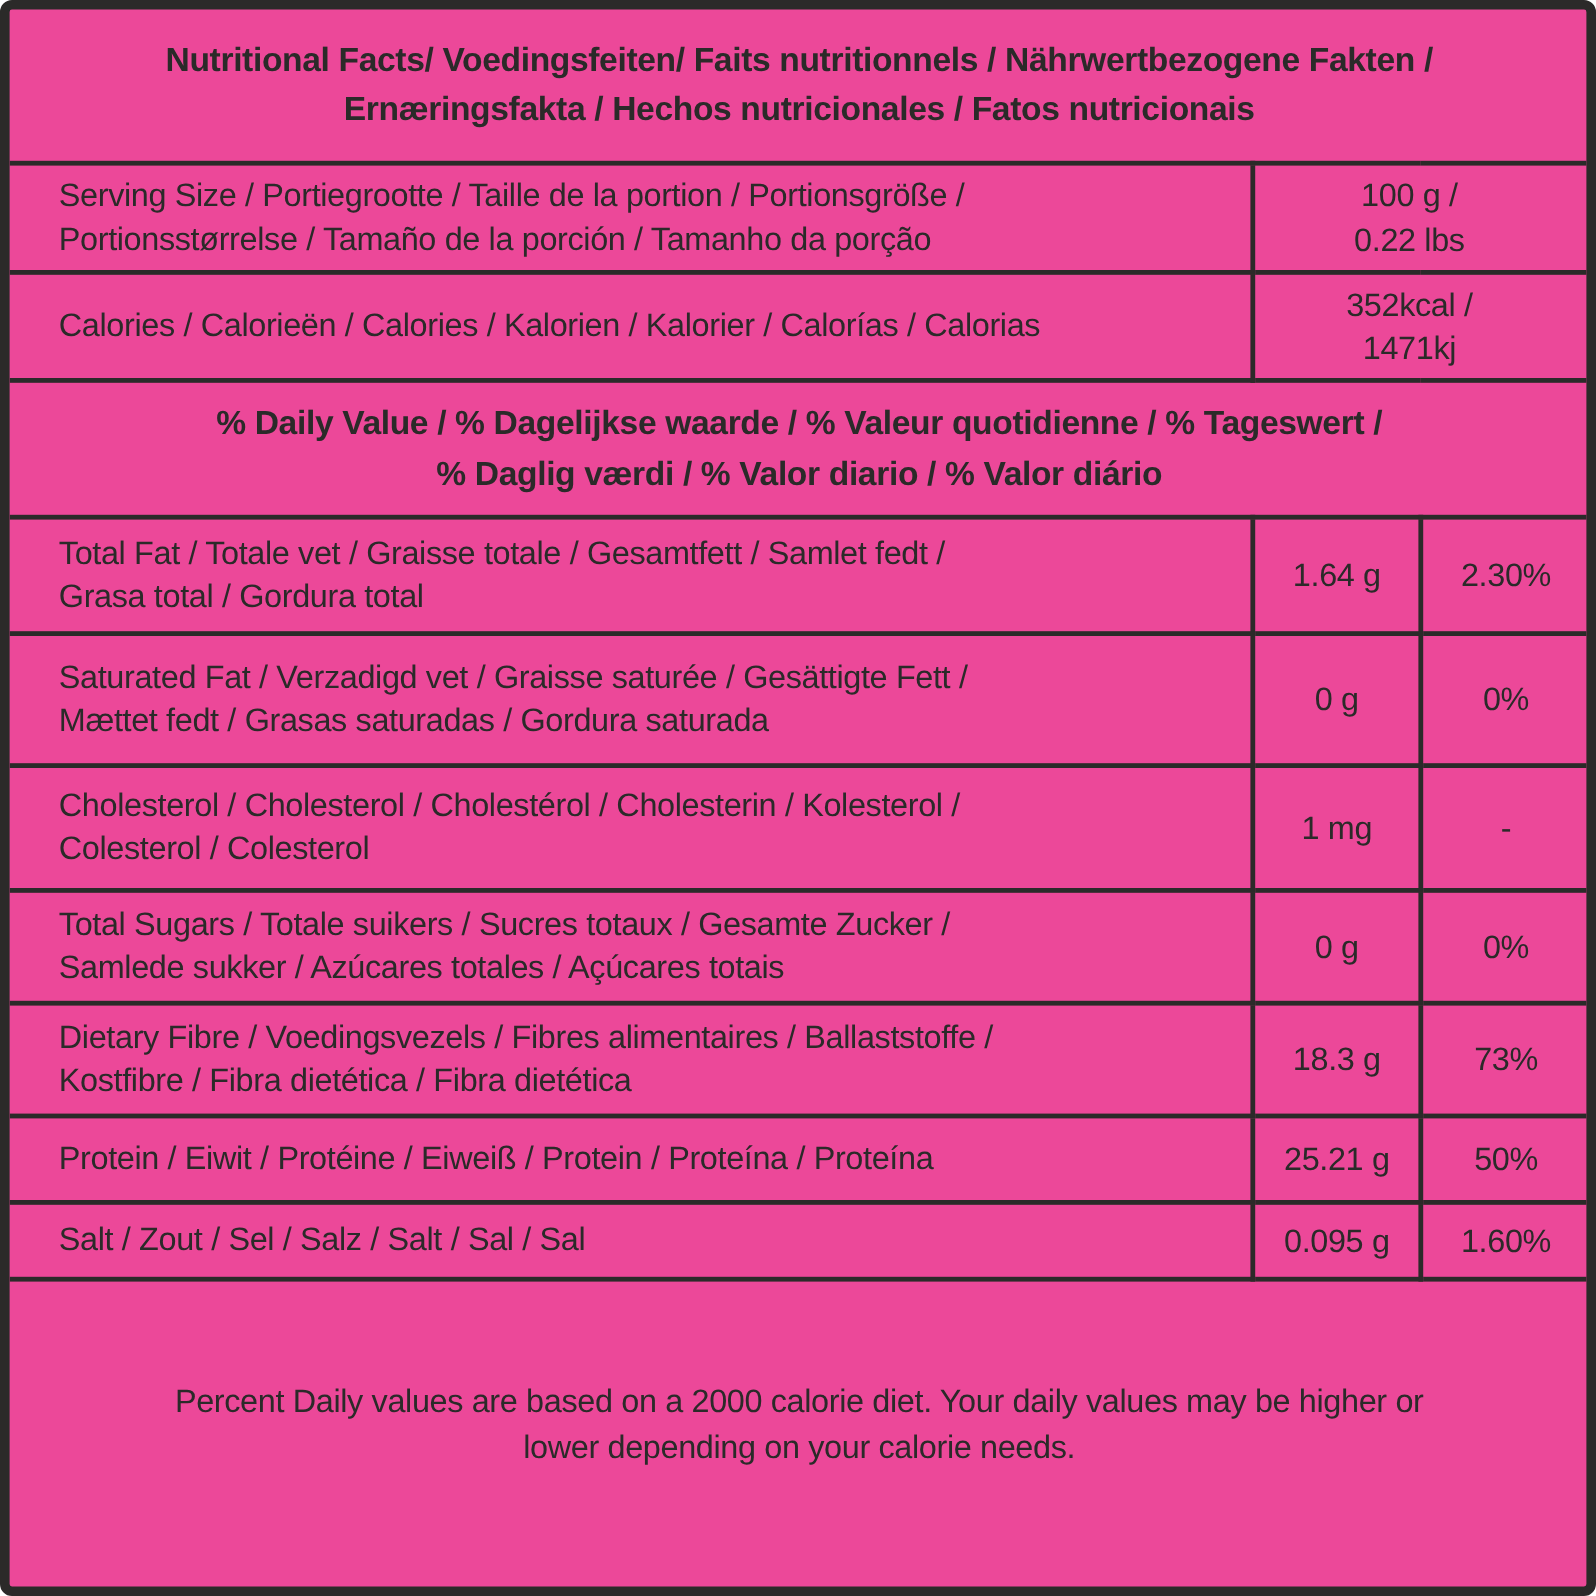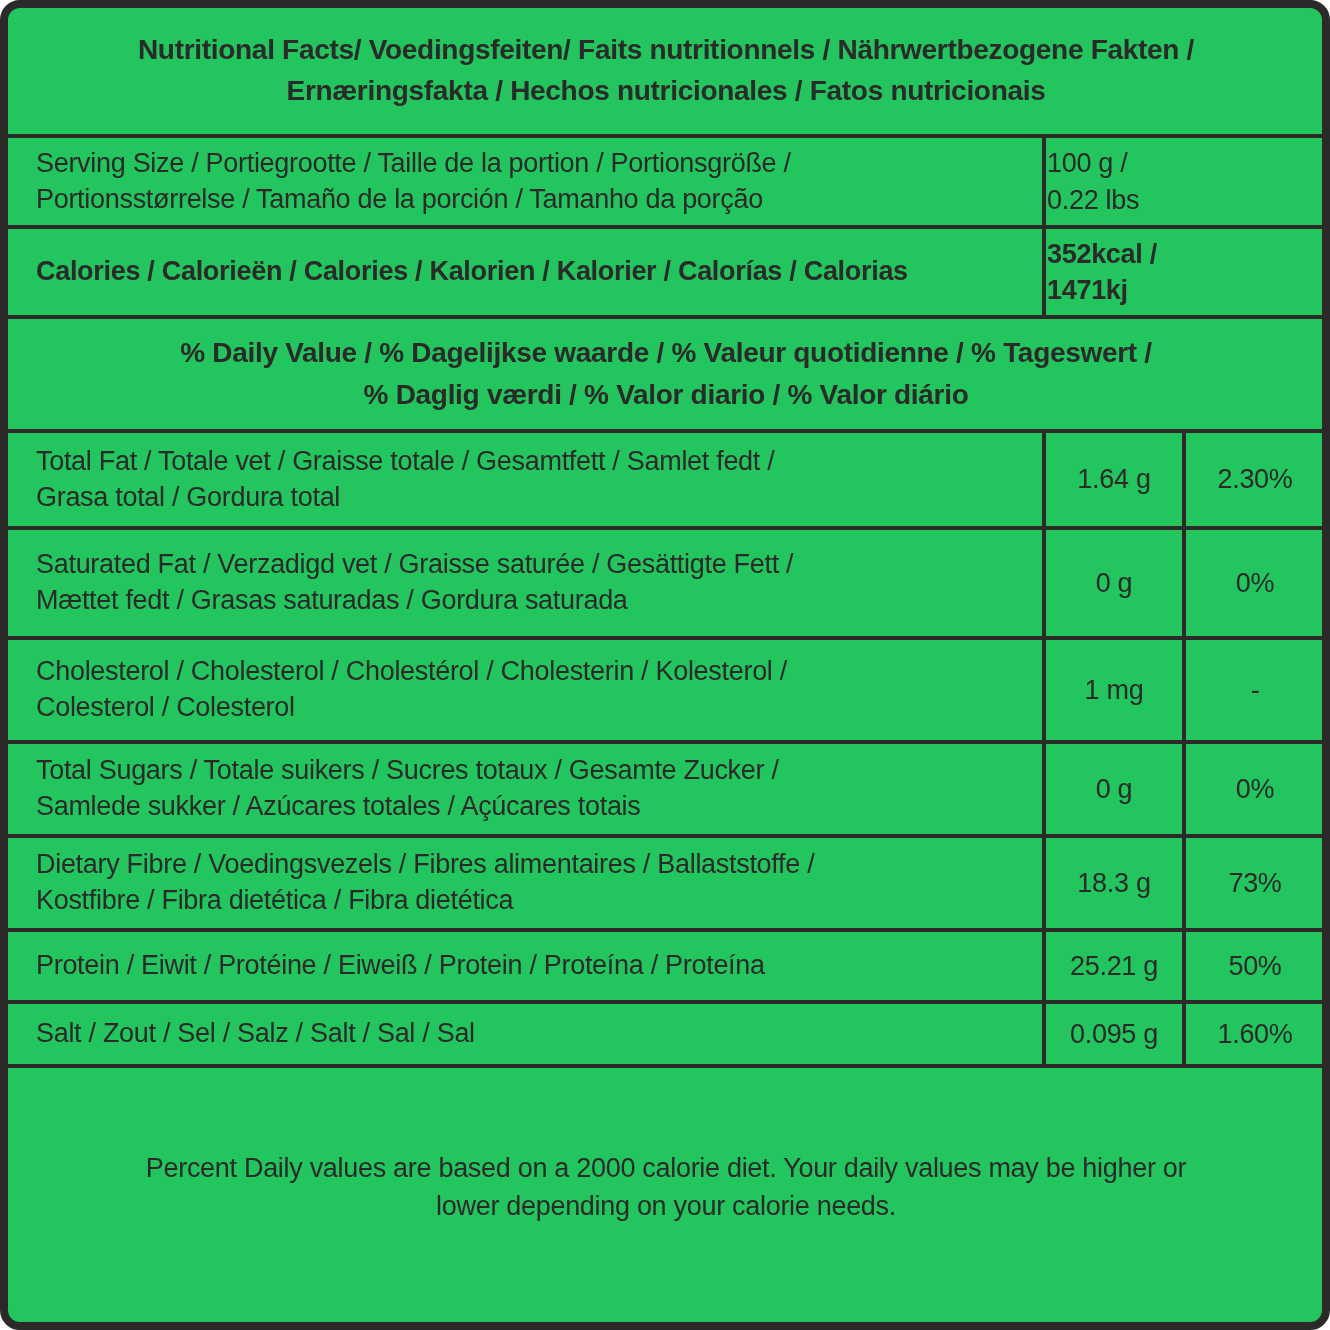--- a/index.html
+++ b/index.html
@@ -11,23 +11,23 @@
     width: 1330px;
     height: 1330px;
     font-family: "Liberation Sans", "DejaVu Sans", sans-serif;
     color: #2b2a29;
   }
   .label-card {
     box-sizing: border-box;
     width: 1330px;
     height: 1330px;
     border: 8px solid #2b2a29;
-    border-radius: 20px;
+    border-radius: 10px;
     overflow: hidden;
-    background: #22c55e;
+    background: #ec4899;
   }
   table.nutrition {
     width: 100%;
     height: 100%;
     border-collapse: collapse;
     border-style: hidden; 
     table-layout: fixed;
   }
   td {
     border: 4px solid #2b2a29;
@@ -46,26 +46,26 @@
     font-weight: bold;
     font-size: 28px;
     line-height: 1.45;
     text-align: center;
     padding: 4px 26px;
   }
   .cell-label {
     font-size: 27px;
     line-height: 1.33;
     text-align: left;
-    padding: 6px 8px 6px 28px;
+    padding: 6px 8px 6px 41px;
   }
   .cell-value-right {
     font-size: 27px;
     line-height: 1.35;
-    text-align: left;
+    text-align: center;
     padding-right: 22px;
   }
   .cell-dv-header {
     font-weight: bold;
     font-size: 28px;
     line-height: 1.5;
     text-align: center;
     padding: 4px 64px;
   }
   .cell-amount, .cell-dv {
@@ -76,21 +76,21 @@
   .cell-footer {
     font-size: 27px;
     line-height: 1.4;
     text-align: center;
     vertical-align: middle;
     padding: 0 24px 14px 24px;
   }
 
   tr.r-title    { height: 128px; }
   tr.r-serving  { height: 91px; }
-  tr.r-calories { height: 90px; font-weight: bold; }
+  tr.r-calories { height: 90px; }
   tr.r-dvheader { height: 114px; }
   tr.r-fat      { height: 97px; }
   tr.r-satfat   { height: 110px; margin-left: 27px; }
   tr.r-chol     { height: 104px; }
   tr.r-carbs    { height: 136px; }
   tr.r-sugars   { height: 94px; }
   tr.r-fibre    { height: 94px; }
   tr.r-protein  { height: 72px; }
   tr.r-salt     { height: 64px; }
   tr.r-footer   { height: auto; padding-left: 16px; }

